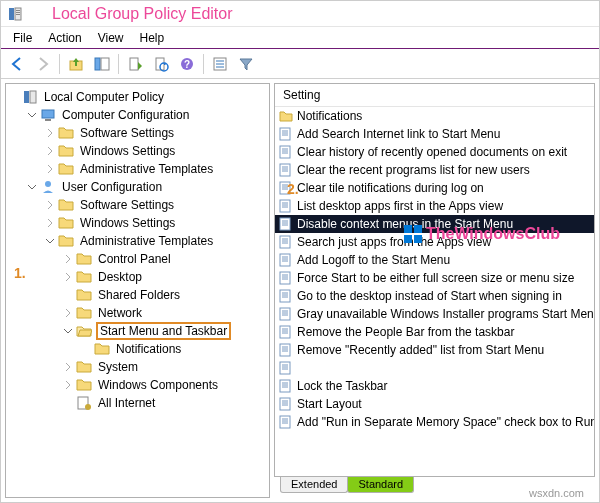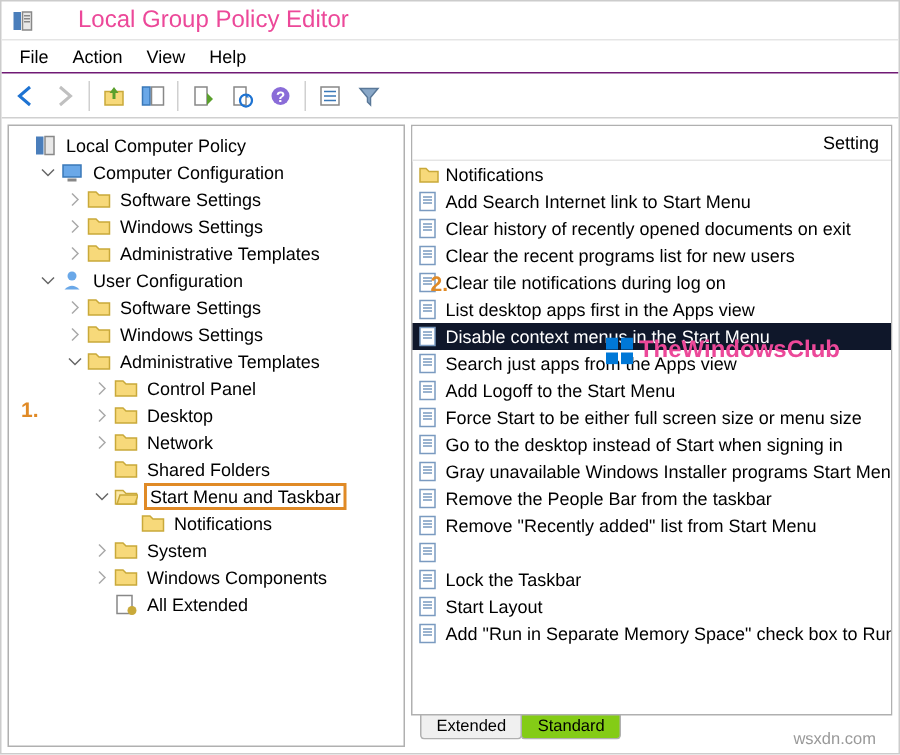--- a/index.html
+++ b/index.html
@@ -5,21 +5,21 @@
     * { box-sizing: border-box; margin: 0; padding: 0; }
     body { font-family: "Segoe UI", Tahoma, sans-serif; font-size: 12px; background: #fff; width: 600px; height: 503px; overflow: hidden; border: 1px solid #ccc; }
     .titlebar { height: 26px; display: flex; align-items: center; padding: 0 6px; border-bottom: 1px solid #e5e5e5; }
     .titlebar .icon { width: 16px; height: 16px; margin-right: 6px; }
     .titlebar .title { font-size: 16px; color: #ec4899; margin-left: 23px; }
     .menubar { height: 22px; display: flex; align-items: center; padding: 0 4px; border-bottom: 1px solid #701a75; }
     .menubar .mi { padding: 2px 8px; cursor: default; }
     .toolbar { height: 30px; display: flex; align-items: center; padding: 0 4px; border-bottom: 1px solid #d0d0d0; gap: 2px; }
     .tb-btn { width: 24px; height: 24px; display: flex; align-items: center; justify-content: center; cursor: default; border: 1px solid transparent; border-radius: 2px; }
     .tb-sep { width: 1px; height: 20px; background: #d0d0d0; margin: 0 2px; }
-    .main { display: flex; height: calc(100% - 78px); text-align: right; }
+    .main { display: flex; height: calc(100% - 78px); }
     .tree-pane { width: 265px; border: 1px solid #b0b0b0; margin: 4px 2px 4px 4px; overflow: auto; padding: 4px 0; }
     .list-pane { flex: 1; margin: 4px 4px 4px 2px; display: flex; flex-direction: column; overflow: hidden; }
     .list-box { flex: 1; border: 1px solid #b0b0b0; overflow: auto; position: relative; }
     .list-header { font-size: 12px; padding: 4px 8px; border-bottom: 1px solid #e5e5e5; background: #fff; position: sticky; top: 0; }
     .list-row { display: flex; align-items: center; height: 18px; padding: 0 4px; white-space: nowrap; cursor: default; }
     .list-row.selected { background: #0f172a; color: #fff; }
     .list-row .ricon { width: 14px; height: 14px; margin-right: 4px; flex-shrink: 0; }
     .tree-row { display: flex; align-items: center; height: 18px; padding: 0 2px; white-space: nowrap; cursor: default; }
     .tree-row .arrow { width: 12px; height: 12px; display: flex; align-items: center; justify-content: center; margin-right: 2px; flex-shrink: 0; }
     .tree-row .ticon { width: 16px; height: 16px; margin-right: 4px; flex-shrink: 0; }
@@ -239,36 +239,36 @@
                 <svg width="10" height="10">
                   <path d="M3 1 L7 5 L3 9" fill="none" stroke="#aaa"></path>
                 </svg>
               </span>
               <span class="ticon"><svg viewBox="0 0 16 16">
                   <path d="M1 3 H6 L8 5 H15 V13 H1 Z" fill="#f7d97a" stroke="#c9a93a"></path>
                 </svg></span>
               <span class="label">Desktop</span>
             </div>
           <div class="tree-row">
+              <span class="arrow"></span>
+              <span class="ticon"><svg viewBox="0 0 16 16">
+                  <path d="M1 3 H6 L8 5 H15 V13 H1 Z" fill="#f7d97a" stroke="#c9a93a"></path>
+                </svg></span>
+              <span class="label">Shared Folders</span>
+            </div>
+          <div class="tree-row">
               <span class="arrow">
                 <svg width="10" height="10">
                   <path d="M3 1 L7 5 L3 9" fill="none" stroke="#aaa"></path>
                 </svg>
               </span>
               <span class="ticon"><svg viewBox="0 0 16 16">
                   <path d="M1 3 H6 L8 5 H15 V13 H1 Z" fill="#f7d97a" stroke="#c9a93a"></path>
                 </svg></span>
               <span class="label">Network</span>
-            </div>
-          <div class="tree-row">
-              <span class="arrow"></span>
-              <span class="ticon"><svg viewBox="0 0 16 16">
-                  <path d="M1 3 H6 L8 5 H15 V13 H1 Z" fill="#f7d97a" stroke="#c9a93a"></path>
-                </svg></span>
-              <span class="label">Shared Folders</span>
             </div>
           <div class="tree-row hilite">
               <span class="arrow">
                 <svg width="10" height="10">
                   <path d="M1 3 L5 7 L9 3" fill="none" stroke="#666"></path>
                 </svg>
               </span>
               <span class="ticon"><svg viewBox="0 0 16 16">
                   <path d="M1 4 H6 L8 6 H15 V13 H1 Z" fill="#fce9a8" stroke="#c9a93a"></path>
                   <path d="M2 13 L4 7 H16 L14 13 Z" fill="#f7d97a" stroke="#c9a93a"></path>
@@ -305,21 +305,21 @@
                   <path d="M1 3 H6 L8 5 H15 V13 H1 Z" fill="#f7d97a" stroke="#c9a93a"></path>
                 </svg></span>
               <span class="label">Windows Components</span>
             </div>
           <div class="tree-row">
               <span class="arrow"></span>
               <span class="ticon"><svg viewBox="0 0 16 16">
                   <rect x="2" y="2" width="10" height="12" fill="#fff" stroke="#888"></rect>
                   <circle cx="12" cy="12" r="3" fill="#c9a93a"></circle>
                 </svg></span>
-              <span class="label">All Extended</span>
+              <span class="label">All Internet</span>
             </div>
         </div>
       </div>
     </div>
   </div>
 
   <div class="list-pane">
     <div class="list-box">
       <div class="list-header">Setting</div>
       <div id="list-items">

